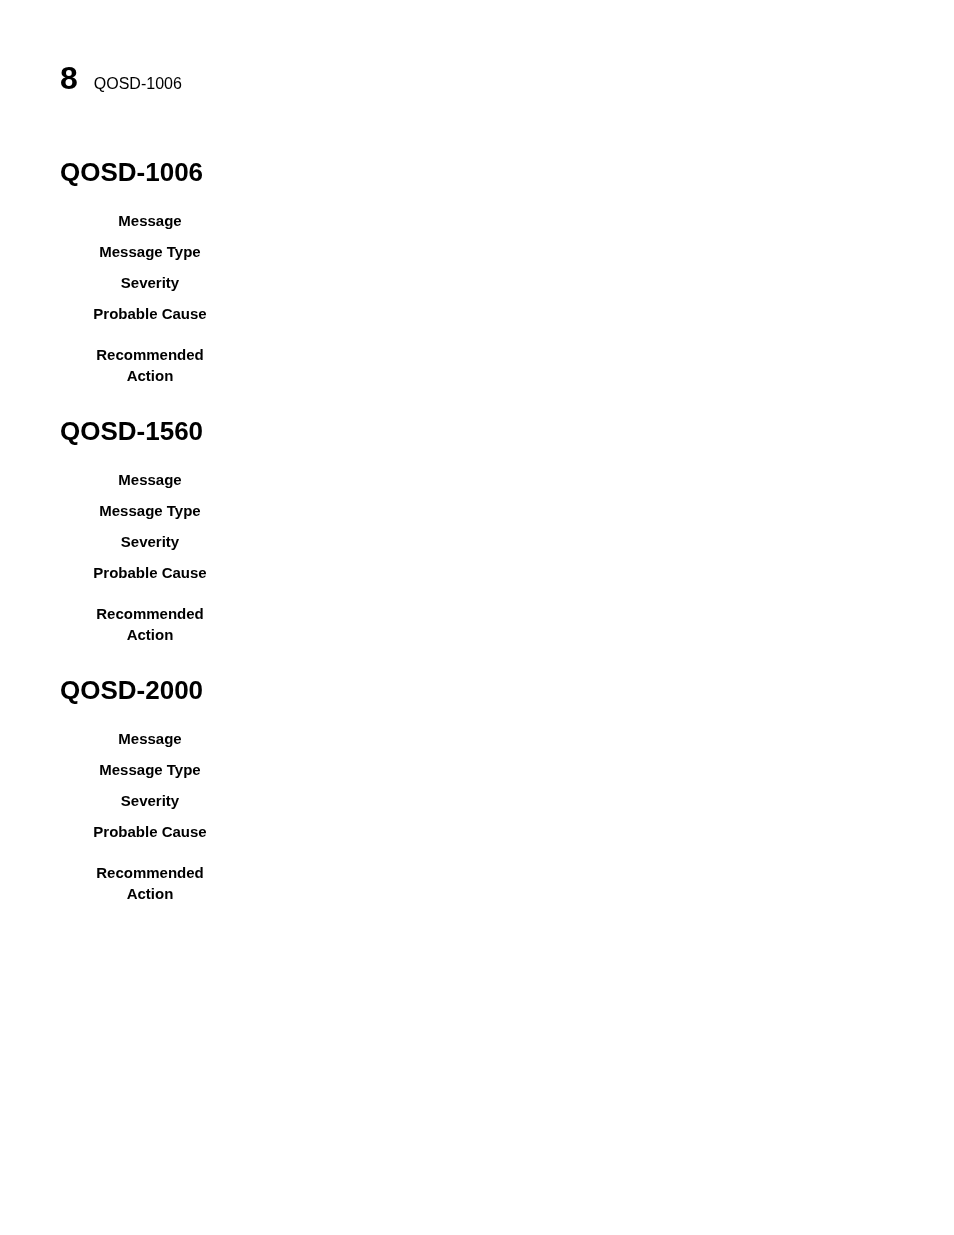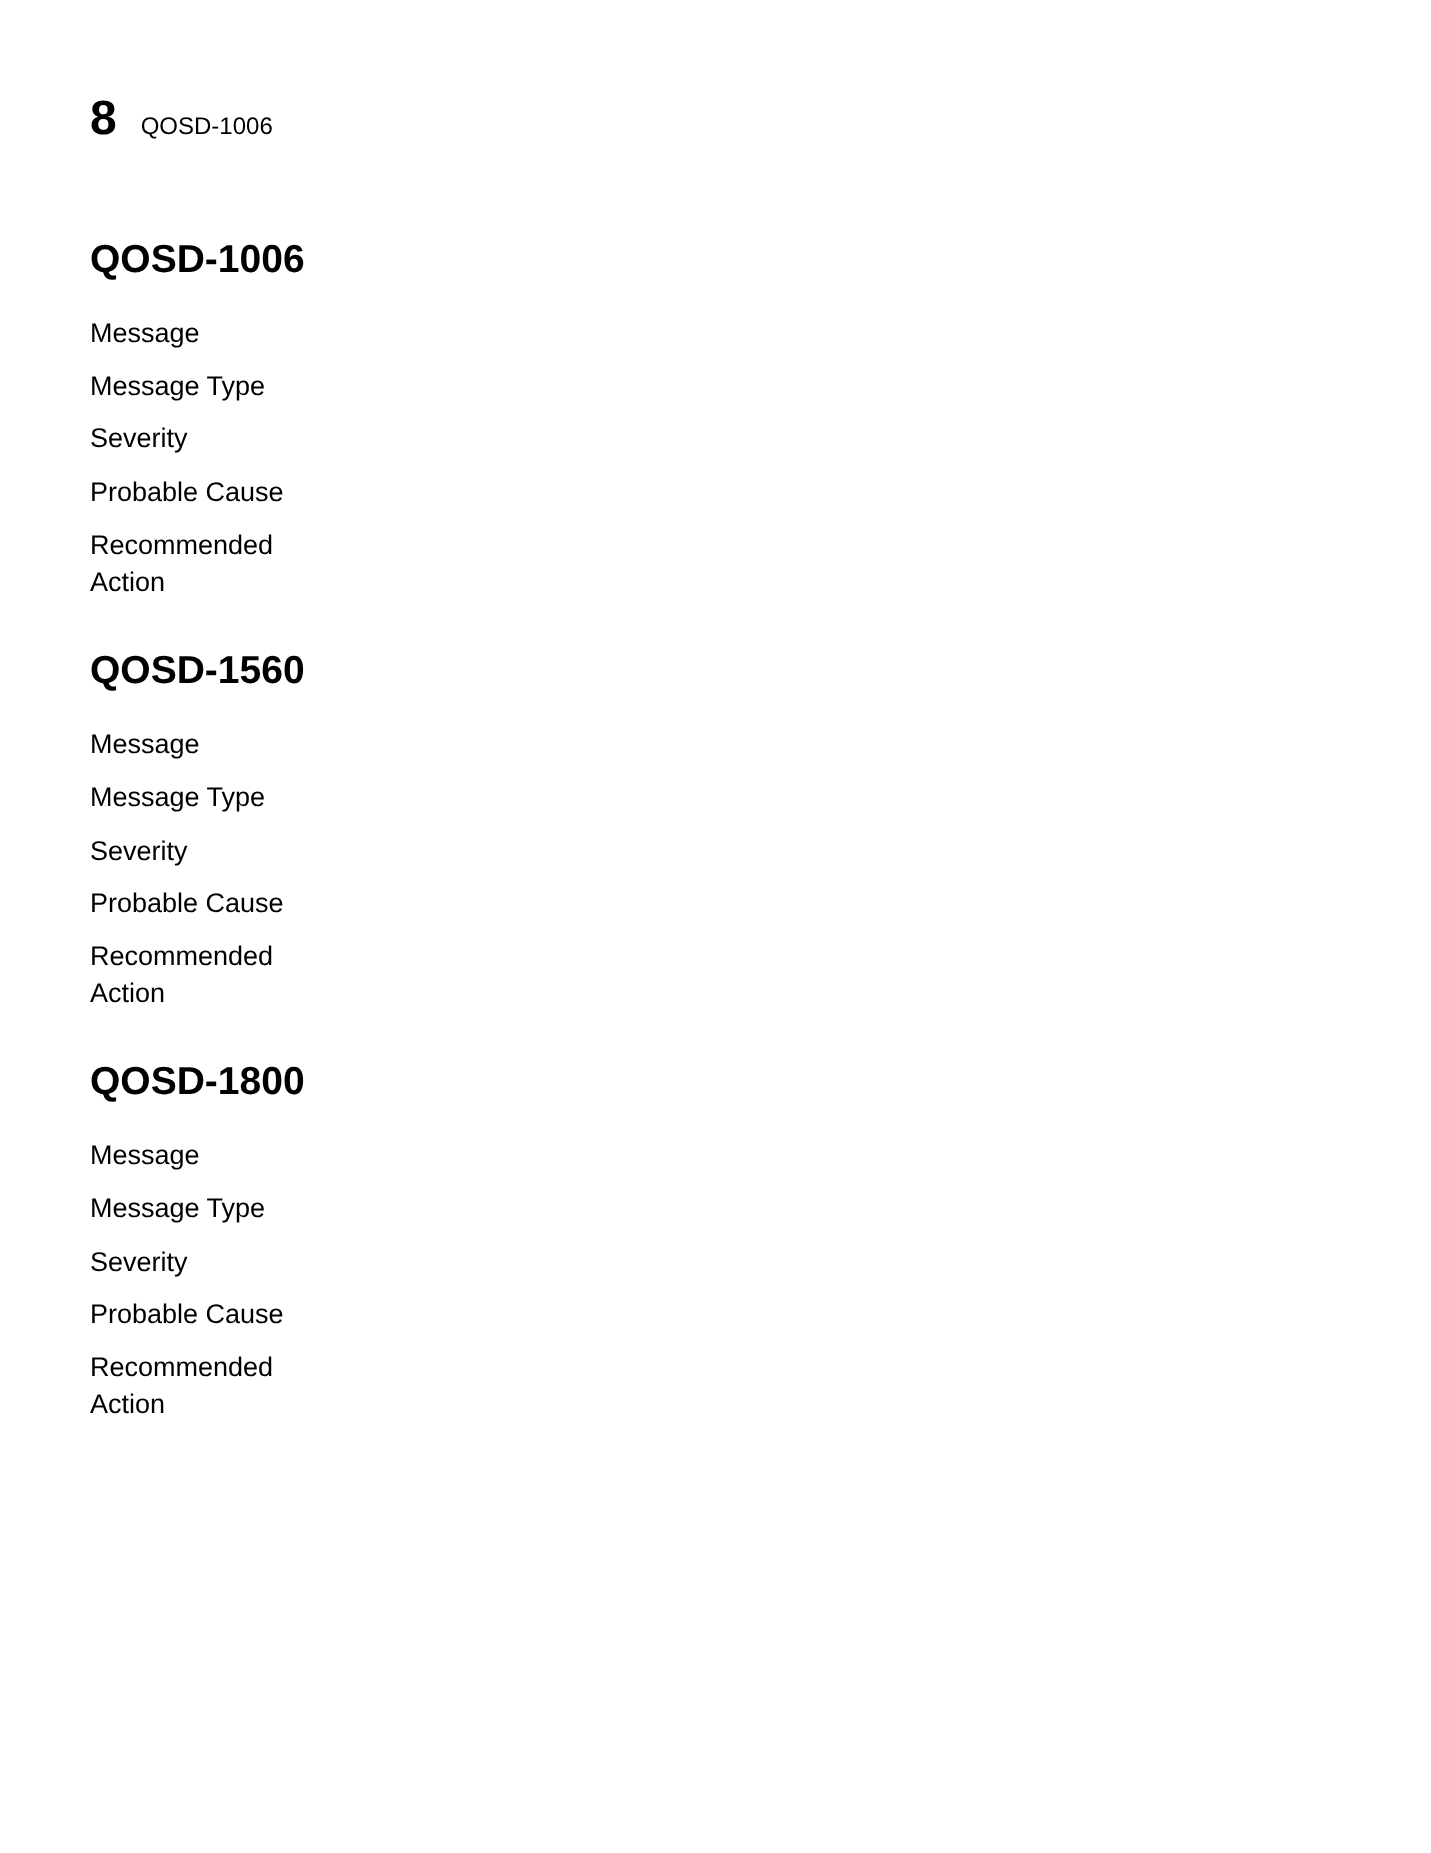--- a/index.html
+++ b/index.html
@@ -54,38 +54,38 @@
     }
 
     .field-row {
       display: flex;
       margin-bottom: 8px;
     }
 
     .field-label {
       width: 200px;
       min-width: 200px;
-      text-align: left;
-      font-size: 18px;
-      font-weight: normal;
+      text-align: center;
+      font-size: 15px;
+      font-weight: bold;
       font-family: Arial, sans-serif;
       padding-right: 20px;
       padding-top: 2px;
       line-height: 1.4;
     }
 
     .field-value {
       flex: 1;
       font-size: 13px;
       font-family: Arial, sans-serif;
       line-height: 1.4;
     }
 
     .field-row.spaced {
-      margin-top: 8px;
+      margin-top: 18px;
     }
   </style>
 </head>
 <body>
 
 <div class="page-header">
   <span class="page-number">8</span>
   <span class="page-title">QOSD-1006</span>
 </div>
 
@@ -145,21 +145,21 @@
     </div>
 
     <div class="field-row spaced">
       <span class="field-label" style="white-space: pre-line;">Recommended
 Action</span>
       <span class="field-value"></span>
     </div>
   </div>
 
   <div class="entry">
-    <div class="entry-title">QOSD-1800</div>
+    <div class="entry-title">QOSD-2000</div>
 
     <div class="field-row">
       <span class="field-label">Message</span>
       <span class="field-value"></span>
     </div>
 
     <div class="field-row">
       <span class="field-label">Message Type</span>
       <span class="field-value"></span>
     </div>

